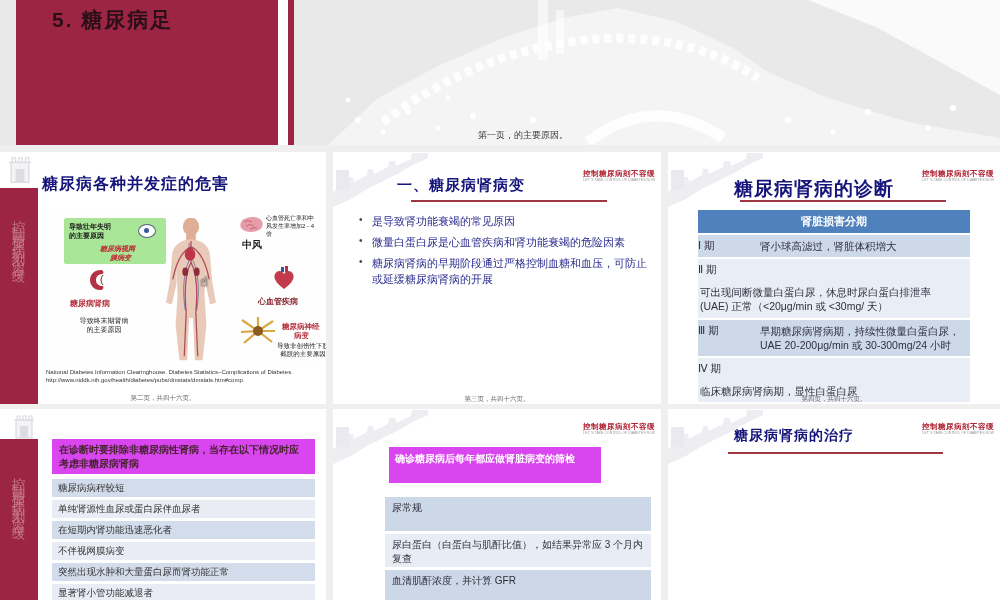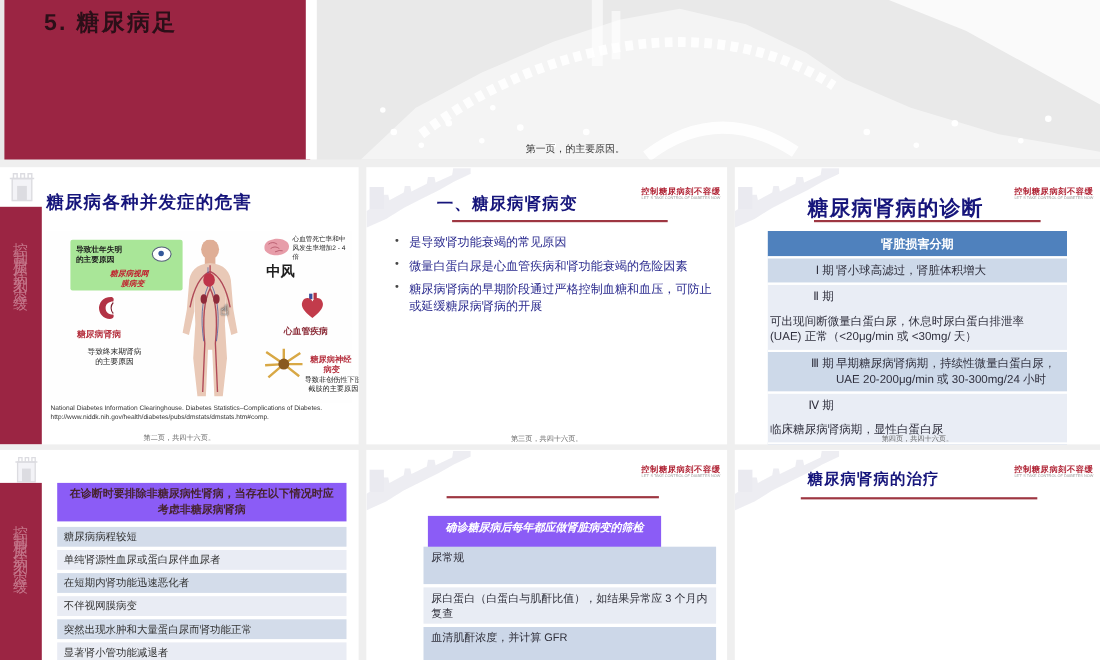--- a/index.html
+++ b/index.html
@@ -3,21 +3,21 @@
 <meta charset="utf-8">
 <style>
   html,body{margin:0;padding:0;}
   body{font-family:"Liberation Sans","DejaVu Sans",sans-serif;}
   #stage{position:relative;width:1000px;height:600px;background:#EFEFEF;overflow:hidden;}
   .slide{position:absolute;background:#FFFFFF;overflow:hidden;}
   .abs{position:absolute;}
 
   
   #band1{left:0;top:0;width:1000px;height:145px;background:#E9E9E9;}
-  .s1-red{position:absolute;left:4px;top:0;width:278px;height:145px;background:#9B2543;}
+  .s1-red{position:absolute;left:16px;top:0;width:278px;height:145px;background:#9B2543;}
   .s1-item{position:absolute;left:36px;top:6px;font-size:21px;font-weight:bold;color:#2B0F18;letter-spacing:2px;}
   .s1-gap{position:absolute;left:278px;top:0;width:10px;height:145px;background:#FFFFFF;}
   .s1-art{position:absolute;left:288px;top:0;width:712px;height:145px;}
   .s1-footer{position:absolute;left:478px;top:129px;font-size:9px;color:#3A3A3A;}
 
   
   .page-footer{position:absolute;left:0;right:0;text-align:center;font-size:6.5px;color:#666;}
   .title-navy{position:absolute;text-align:left;font-weight:bold;color:#16157B;letter-spacing:1px;}
   .underline{position:absolute;height:2px;background:#9E3742;}
   .logo{position:absolute;text-align:right;line-height:1.1;}
@@ -31,21 +31,21 @@
   #slide2{left:0;top:152px;width:326px;height:252px;}
   #slide2 .title-navy{left:42px;top:22px;width:272px;font-size:16px;}
   #slide2 .diagram{position:absolute;left:42px;top:58px;width:278px;height:156px;background:#FEFEFE;}
   .greenbox{position:absolute;left:22px;top:8px;width:102px;height:46px;background:#A9E698;border-radius:2px;}
   .gb-t{position:absolute;font-size:7px;color:#1C1C1C;font-weight:bold;}
   .gb-r{position:absolute;font-size:7px;color:#C02330;font-weight:bold;font-style:italic;}
   .eye{position:absolute;left:74px;top:6px;width:16px;height:12px;background:#fff;border:1px solid #55607A;border-radius:50%;}
   .eye i{position:absolute;left:5px;top:2.5px;width:5px;height:5px;background:#33589B;border-radius:50%;}
   .tinytext{position:absolute;font-size:6px;color:#222;line-height:1.3;}
   .dlabel-red{position:absolute;font-size:8px;font-weight:bold;color:#B5303E;}
-  .dlabel-dark{position:absolute;font-size:13px;font-weight:bold;color:#1E1E1E;text-align:right;}
+  .dlabel-dark{position:absolute;font-size:10px;font-weight:bold;color:#1E1E1E;text-align:right;}
   .dnote{position:absolute;font-size:7px;color:#222;text-align:center;line-height:1.3;}
   .citation{position:absolute;left:46px;top:217px;width:272px;font-size:6px;color:#333;line-height:1.3;}
   .cursor-hand{position:absolute;font-size:13px;color:#fff;text-shadow:0 0 1.5px #000,0 0 1.5px #000,0 0 2px #000;}
 
   
   #slide3{left:333px;top:152px;width:328px;height:252px;}
   #slide3 .title-navy{left:64px;top:24px;width:200px;font-size:15px;}
   #slide3 .underline{left:78px;top:48px;width:196px;}
   #slide3 .logo{left:242px;top:18px;width:80px;}
   .bullets{position:absolute;left:26px;top:62px;width:288px;}
@@ -56,40 +56,40 @@
   
   #slide4{left:668px;top:152px;width:332px;height:252px;}
   #slide4 .title-navy{left:66px;top:24px;width:202px;font-size:19px;}
   #slide4 .underline{left:72px;top:48px;width:206px;}
   #slide4 .logo{left:246px;top:18px;width:80px;}
   .dtable{position:absolute;left:30px;top:58px;width:272px;}
   .dt-head{background:#4F81BD;color:#fff;font-weight:bold;font-size:11px;text-align:center;padding:4px 0;}
   .dt-row{display:flex;border-top:2px solid #fff;}
   .dt-row.odd{background:#CDD9E9;}
   .dt-row.even{background:#E9EDF5;flex-direction:column;}
-  .dt-stage{width:60px;flex:none;text-align:right;font-size:10.5px;color:#30303E;padding:4px 0;}
+  .dt-stage{width:60px;flex:none;text-align:left;font-size:10.5px;color:#30303E;padding:4px 0;}
   .dt-desc{flex:1;font-size:10.5px;color:#30303E;padding:4px 8px 4px 2px;line-height:1.35;}
 
   
   #slide5{left:0;top:409px;width:326px;height:191px;}
   #slide5 .vbanner{left:0;top:30px;width:38px;height:161px;}
   #slide5 .vtext{top:28px;height:160px;}
-  .bluehead{position:absolute;background:#8b5cf6;font-weight:bold;line-height:1.35;text-align:center;}
+  .bluehead{position:absolute;background:#d946ef;font-weight:bold;line-height:1.35;}
   #slide5 .bluehead{left:52px;top:30px;width:249px;padding:4px 7px;font-size:10px;color:#46232E;}
   .xrows{position:absolute;left:52px;top:70px;width:263px;}
   .xrow{font-size:9.5px;color:#333;padding:2.5px 6px;margin-bottom:3px;}
   .xrow.odd{background:#D3DCEA;}
   .xrow.even{background:#E9ECF4;}
 
   
   #slide6{left:333px;top:409px;width:328px;height:191px;}
   #slide6 .title-navy{left:70px;top:18px;width:190px;font-size:14px;}
   #slide6 .underline{left:73px;top:42px;width:193px;}
   #slide6 .logo{left:242px;top:14px;width:80px;}
-  #slide6 .bluehead{left:56px;top:60px;width:200px;height:26px;padding:5px 6px;font-size:10px;color:#FFFFFF;font-style:italic;}
+  #slide6 .bluehead{left:56px;top:38px;width:200px;height:26px;padding:5px 6px;font-size:10px;color:#FFFFFF;}
   .srow{position:absolute;left:52px;width:266px;font-size:10px;color:#2F2F3A;padding:4px 7px;line-height:1.35;box-sizing:border-box;}
   .srow.odd{background:#CCD7E8;}
   .srow.even{background:#E8ECF4;}
 
   
   #slide7{left:668px;top:409px;width:332px;height:191px;}
   #slide7 .title-navy{left:66px;top:18px;width:200px;font-size:14px;}
   #slide7 .underline{left:60px;top:43px;width:215px;}
   #slide7 .logo{left:246px;top:14px;width:80px;}
 </style>

